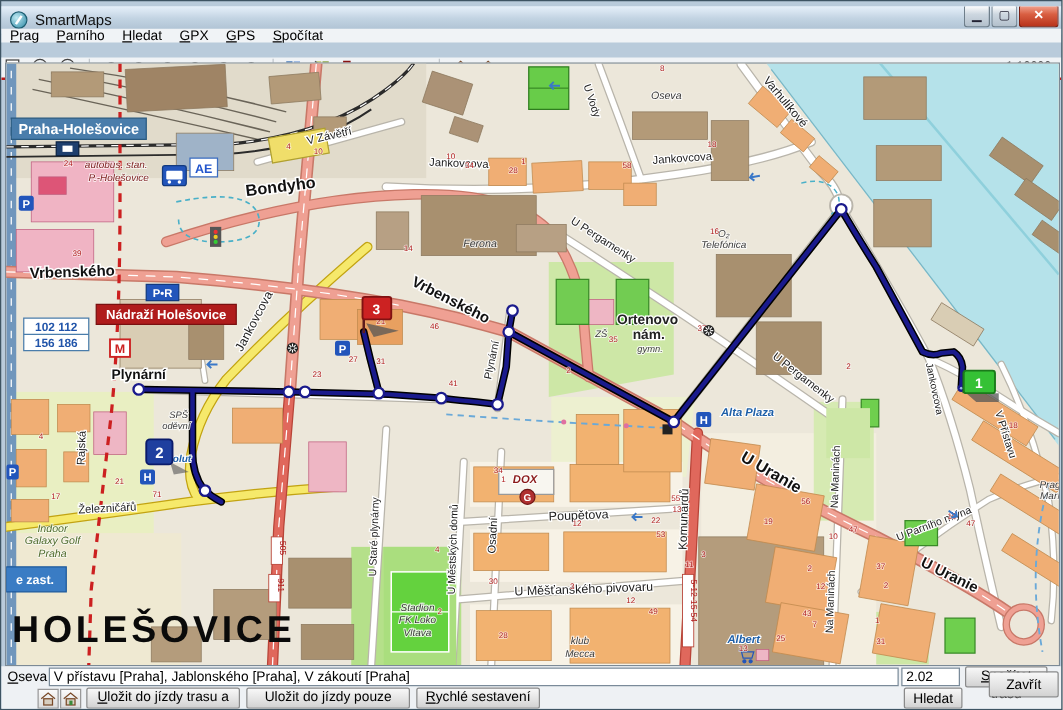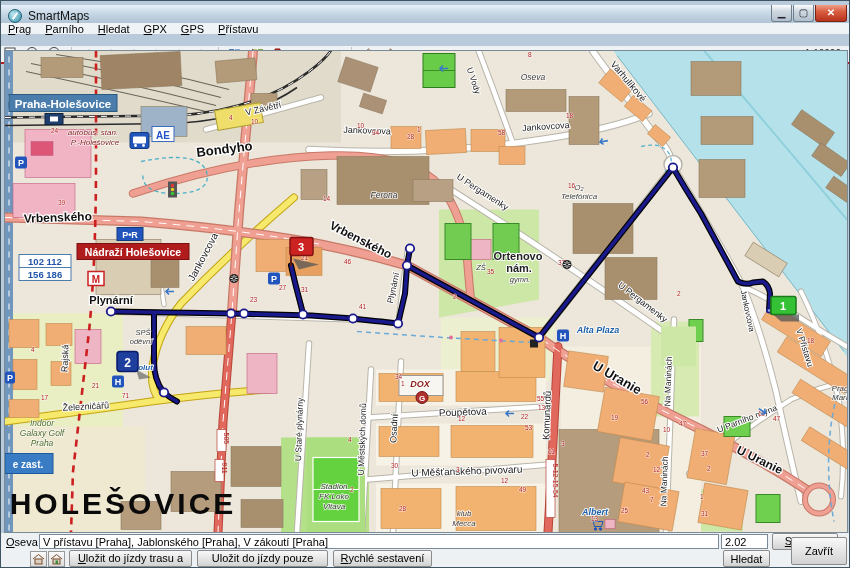--- a/index.html
+++ b/index.html
@@ -53,21 +53,21 @@
 <div id="win">
 
   <div id="titlebar">
     <div id="title-icon"></div>
     <div id="title-text">SmartMaps</div>
     <div class="winbtn" id="btn-min" style="left:770px;width:21px;">▁</div>
     <div class="winbtn" id="btn-max" style="left:792px;width:21px;">▢</div>
     <div class="winbtn" id="btn-close" style="left:814px;width:32px;">✕</div>
   </div>
 
-  <div id="menubar"><span class="menu-item">Prag</span><span class="menu-item">Parního</span><span class="menu-item">Hledat</span><span class="menu-item">GPX</span><span class="menu-item">GPS</span><span class="menu-item">Přístavu</span></div>
+  <div id="menubar"><span class="menu-item">Prag</span><span class="menu-item">Parního</span><span class="menu-item">Hledat</span><span class="menu-item">GPX</span><span class="menu-item">GPS</span><span class="menu-item">Spočítat</span></div>
 
   <div id="toolbar">
     <span class="tbtn">
       <svg width="15" height="15">
           <rect x="2" y="2" width="10" height="11" fill="#fff" stroke="#444"></rect>
           <path d="M8,13 L12,9" stroke="#444" fill="none"></path>
         </svg></span>
     <span class="tbtn">
       <svg width="15" height="15">
           <circle cx="7" cy="7" r="5.5" fill="none" stroke="#444"></circle>
@@ -655,17 +655,17 @@
       </button>
     <button class="sbtn" style="left:196px;top:17px;width:131px;height:17px;">
       <span>Uložit do jízdy pouze vzdálenost</span>
       </button>
     <button class="sbtn accel" style="left:332px;top:17px;width:99px;height:17px;">
       <span>Rychlé sestavení trasy</span>
       </button>
     <button class="sbtn" style="left:722px;top:17px;width:47px;height:17px;">
       <span>Hledat</span>
       </button>
-    <button class="sbtn" style="left:790px;top:4px;width:56px;height:28px;">
+    <button class="sbtn" style="left:790px;top:4px;width:56px;height:21px;">
       <span>Zavřít</span>
       </button>
   </div>
 </div>
 
 </body></html>

